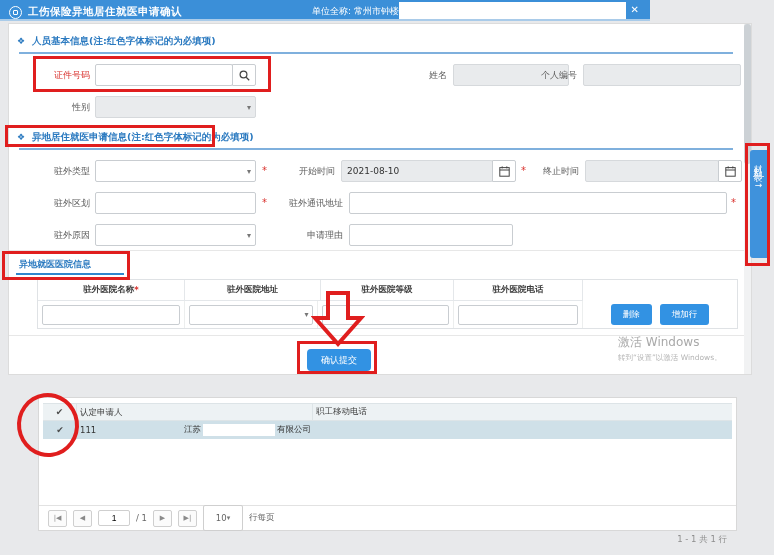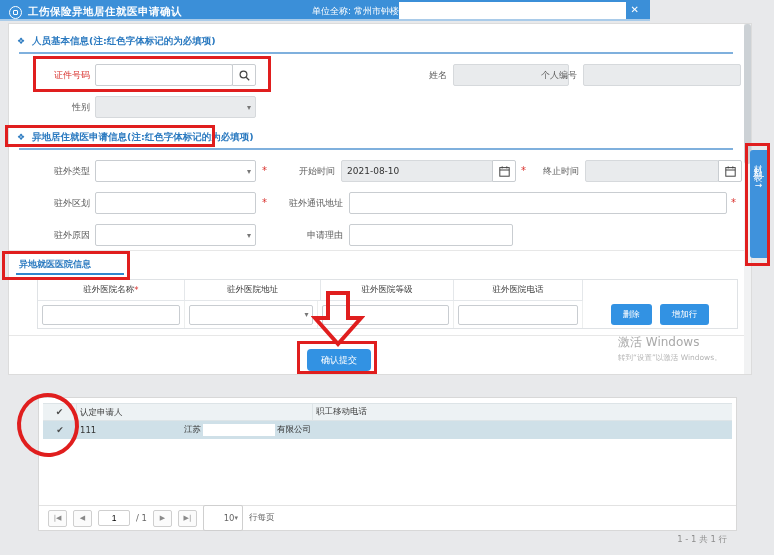--- a/index.html
+++ b/index.html
@@ -47,21 +47,21 @@
   }
   .divider { position:absolute; left:0; width:100%; height:1px; background:#e7e7e7; }
   
   .hosp-tab { position:absolute; left:10px; top:234px; font-size:9px; font-weight:bold; color:#2b7ac0; cursor:pointer; }
   .hosp-underline { position:absolute; left:7px; top:249px; width:108px; height:2px; background:#2f86cd; }
   
   .h-table { position:absolute; left:28px; top:255px; width:701px; border:1px solid #dfe2e5; font-size:8.5px; }
   .h-tr { display:flex; }
   .h-th {
     border-right:1px solid #e4e7ea; border-bottom:1px solid #e4e7ea; height:21px;
-    display:flex; align-items:center; justify-content:center; color:#3c3c3c; font-weight:normal;
+    display:flex; align-items:center; justify-content:center; color:#3c3c3c; font-weight:bold;
   }
   .h-td { border-right:1px solid #eceeee; height:27px; display:flex; align-items:center; padding:0 4px; }
   .c1{width:21%;} .c2{width:19%;} .c3{width:19.5%;} .c4{width:18.5%;} .c5{width:22%; border-right:none;}
   .cell-inp { width:100%; height:20px; border:1px solid #c9cdd1; border-radius:2px; background:#fff;
     font-size:9px; padding:0 4px; }
   .cell-sel { display:flex; align-items:center; justify-content:flex-end; padding-right:3px; }
   .btn-blue {
     background:#3292e3; color:#fff; border:none; border-radius:3px; height:21px;
     font-size:8.5px; padding:0 12px; cursor:pointer;
     font-family:"DejaVu Sans","Liberation Sans",sans-serif;
@@ -109,21 +109,21 @@
     position:absolute; left:0; right:0; bottom:0; height:25px; background:#fff;
     border-top:1px solid #e2e2e2; display:flex; align-items:center; padding:0 9px; gap:6px;
     font-size:8.5px; color:#666;
   }
   .pg-btn {
     width:19px; height:17px; border:1px solid #cfcfcf; background:#fbfbfb; border-radius:2px;
     color:#8a8a8a; font-size:7px; display:flex; align-items:center; justify-content:center; cursor:pointer;
   }
   .pg-input { width:32px; height:16px; border:1px solid #cfcfcf; border-radius:2px; font-size:8.5px; text-align:center; }
   .pg-sel { width:40px; height:17px; border:1px solid #cfcfcf; border-radius:2px; display:flex;
-    align-items:center; justify-content:flex-end; padding:12px 4px; background:#fff; cursor:pointer; }
+    align-items:center; justify-content:center; padding:12px 4px; background:#fff; cursor:pointer; }
   .pg-range { margin-left:auto; color:#8d8d8d;margin-top:43px; }
   
   .ann { position:absolute; border:3px solid #e01e1e; z-index:40; pointer-events:none; }
   .ann-ellipse { position:absolute; border:4px solid #e01e1e; border-radius:50%; z-index:40;
     transform:rotate(-8deg); pointer-events:none; }
   .ann-arrow { position:absolute; z-index:41; pointer-events:none; }
   svg { display:block; }
 </style>
 </head>
 <body>

